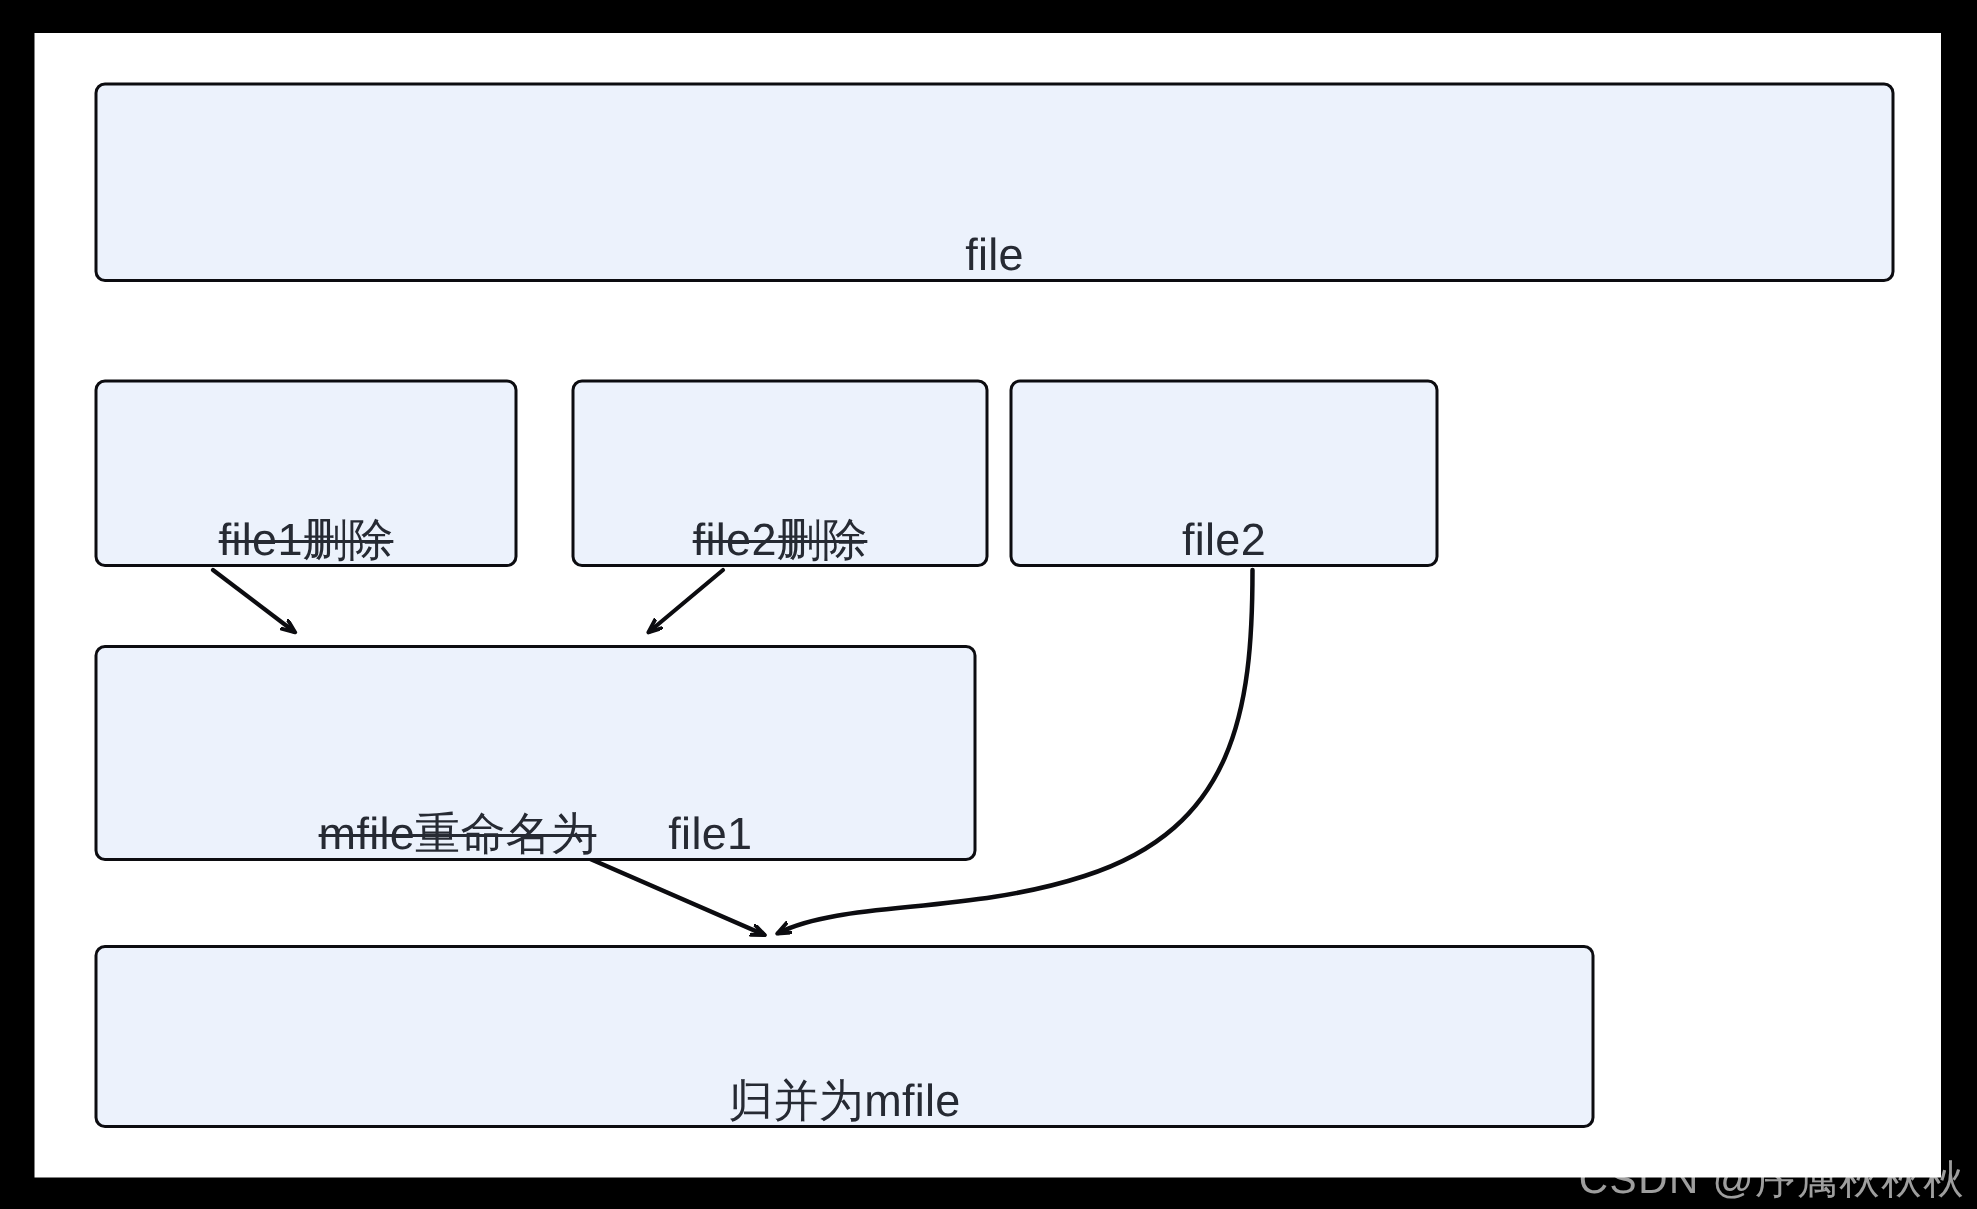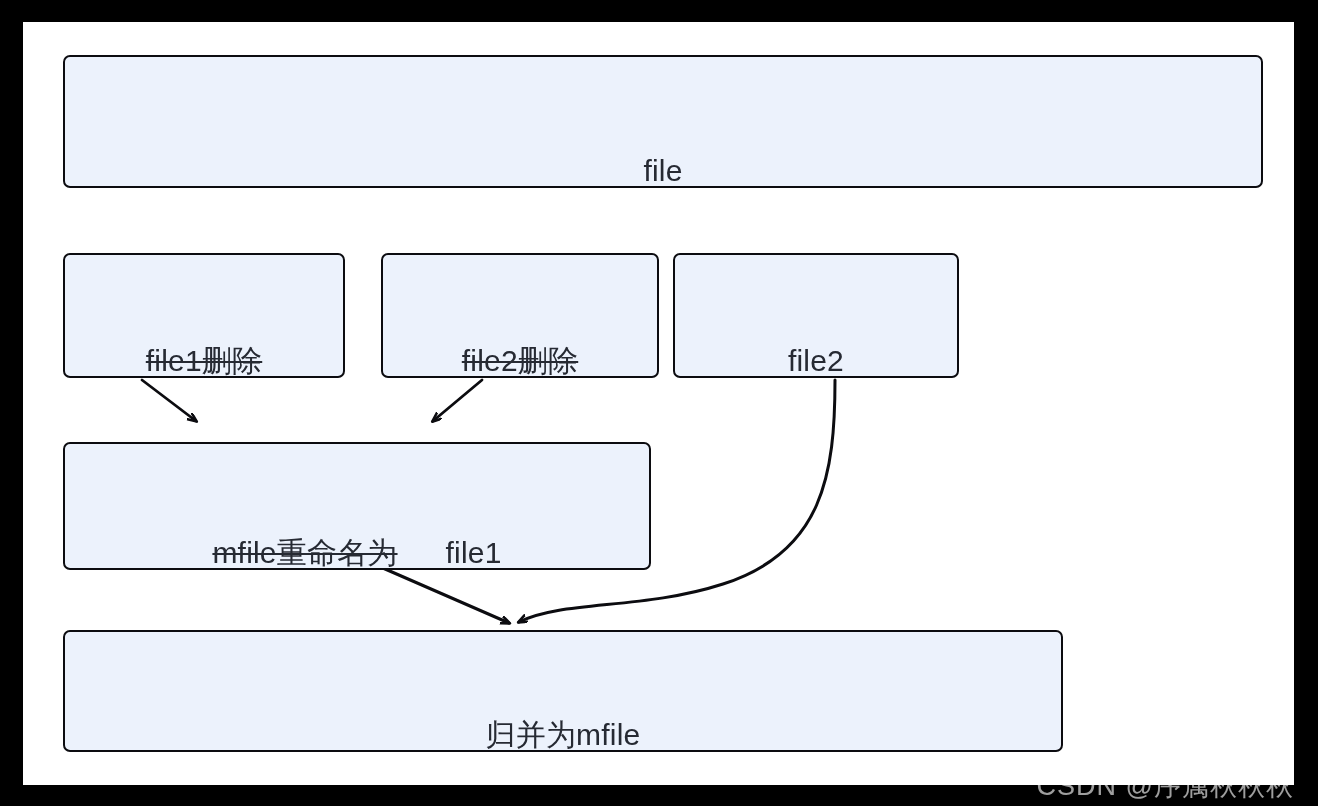--- a/index.html
+++ b/index.html
@@ -51,34 +51,34 @@
   }
 
   .node .label { line-height: 1; }
   .strike { text-decoration: line-through; text-decoration-thickness: 2px; }
 
   
   #node-file        { left: 40px;  top: 33px;  width: 1200px; height: 133px; }
   #node-file1-del   { left: 40px;  top: 231px; width: 282px;  height: 125px; }
   #node-file2-del   { left: 346px; top: 231px; width: 278px;  height: 125px; margin-left: 12px; }
   #node-file2       { left: 650px; top: 231px; width: 286px;  height: 125px; }
-  #node-mfile-ren   { left: 40px;  top: 420px; width: 588px;  height: 128px; gap: 48px; }
+  #node-mfile-ren   { left: 40px;  top: 408px; width: 588px;  height: 144px; gap: 48px; }
   #node-merge       { left: 40px;  top: 608px; width: 1000px;  height: 122px; }
 
   #edges {
     position: absolute;
     left: 0; top: 0;
     width: 1271px;
     height: 763px;
     pointer-events: none;
   }
 
   #watermark {
     position: absolute;
-    right: 24px;
+    right: 8px;
     bottom: 2px;
     font-size: 27px;
     color: #ffffff;
     opacity: 0.62;
     letter-spacing: 1px;
     white-space: nowrap;
     font-family: "Liberation Sans", "DejaVu Sans", sans-serif;
   }
 </style>
 </head>

